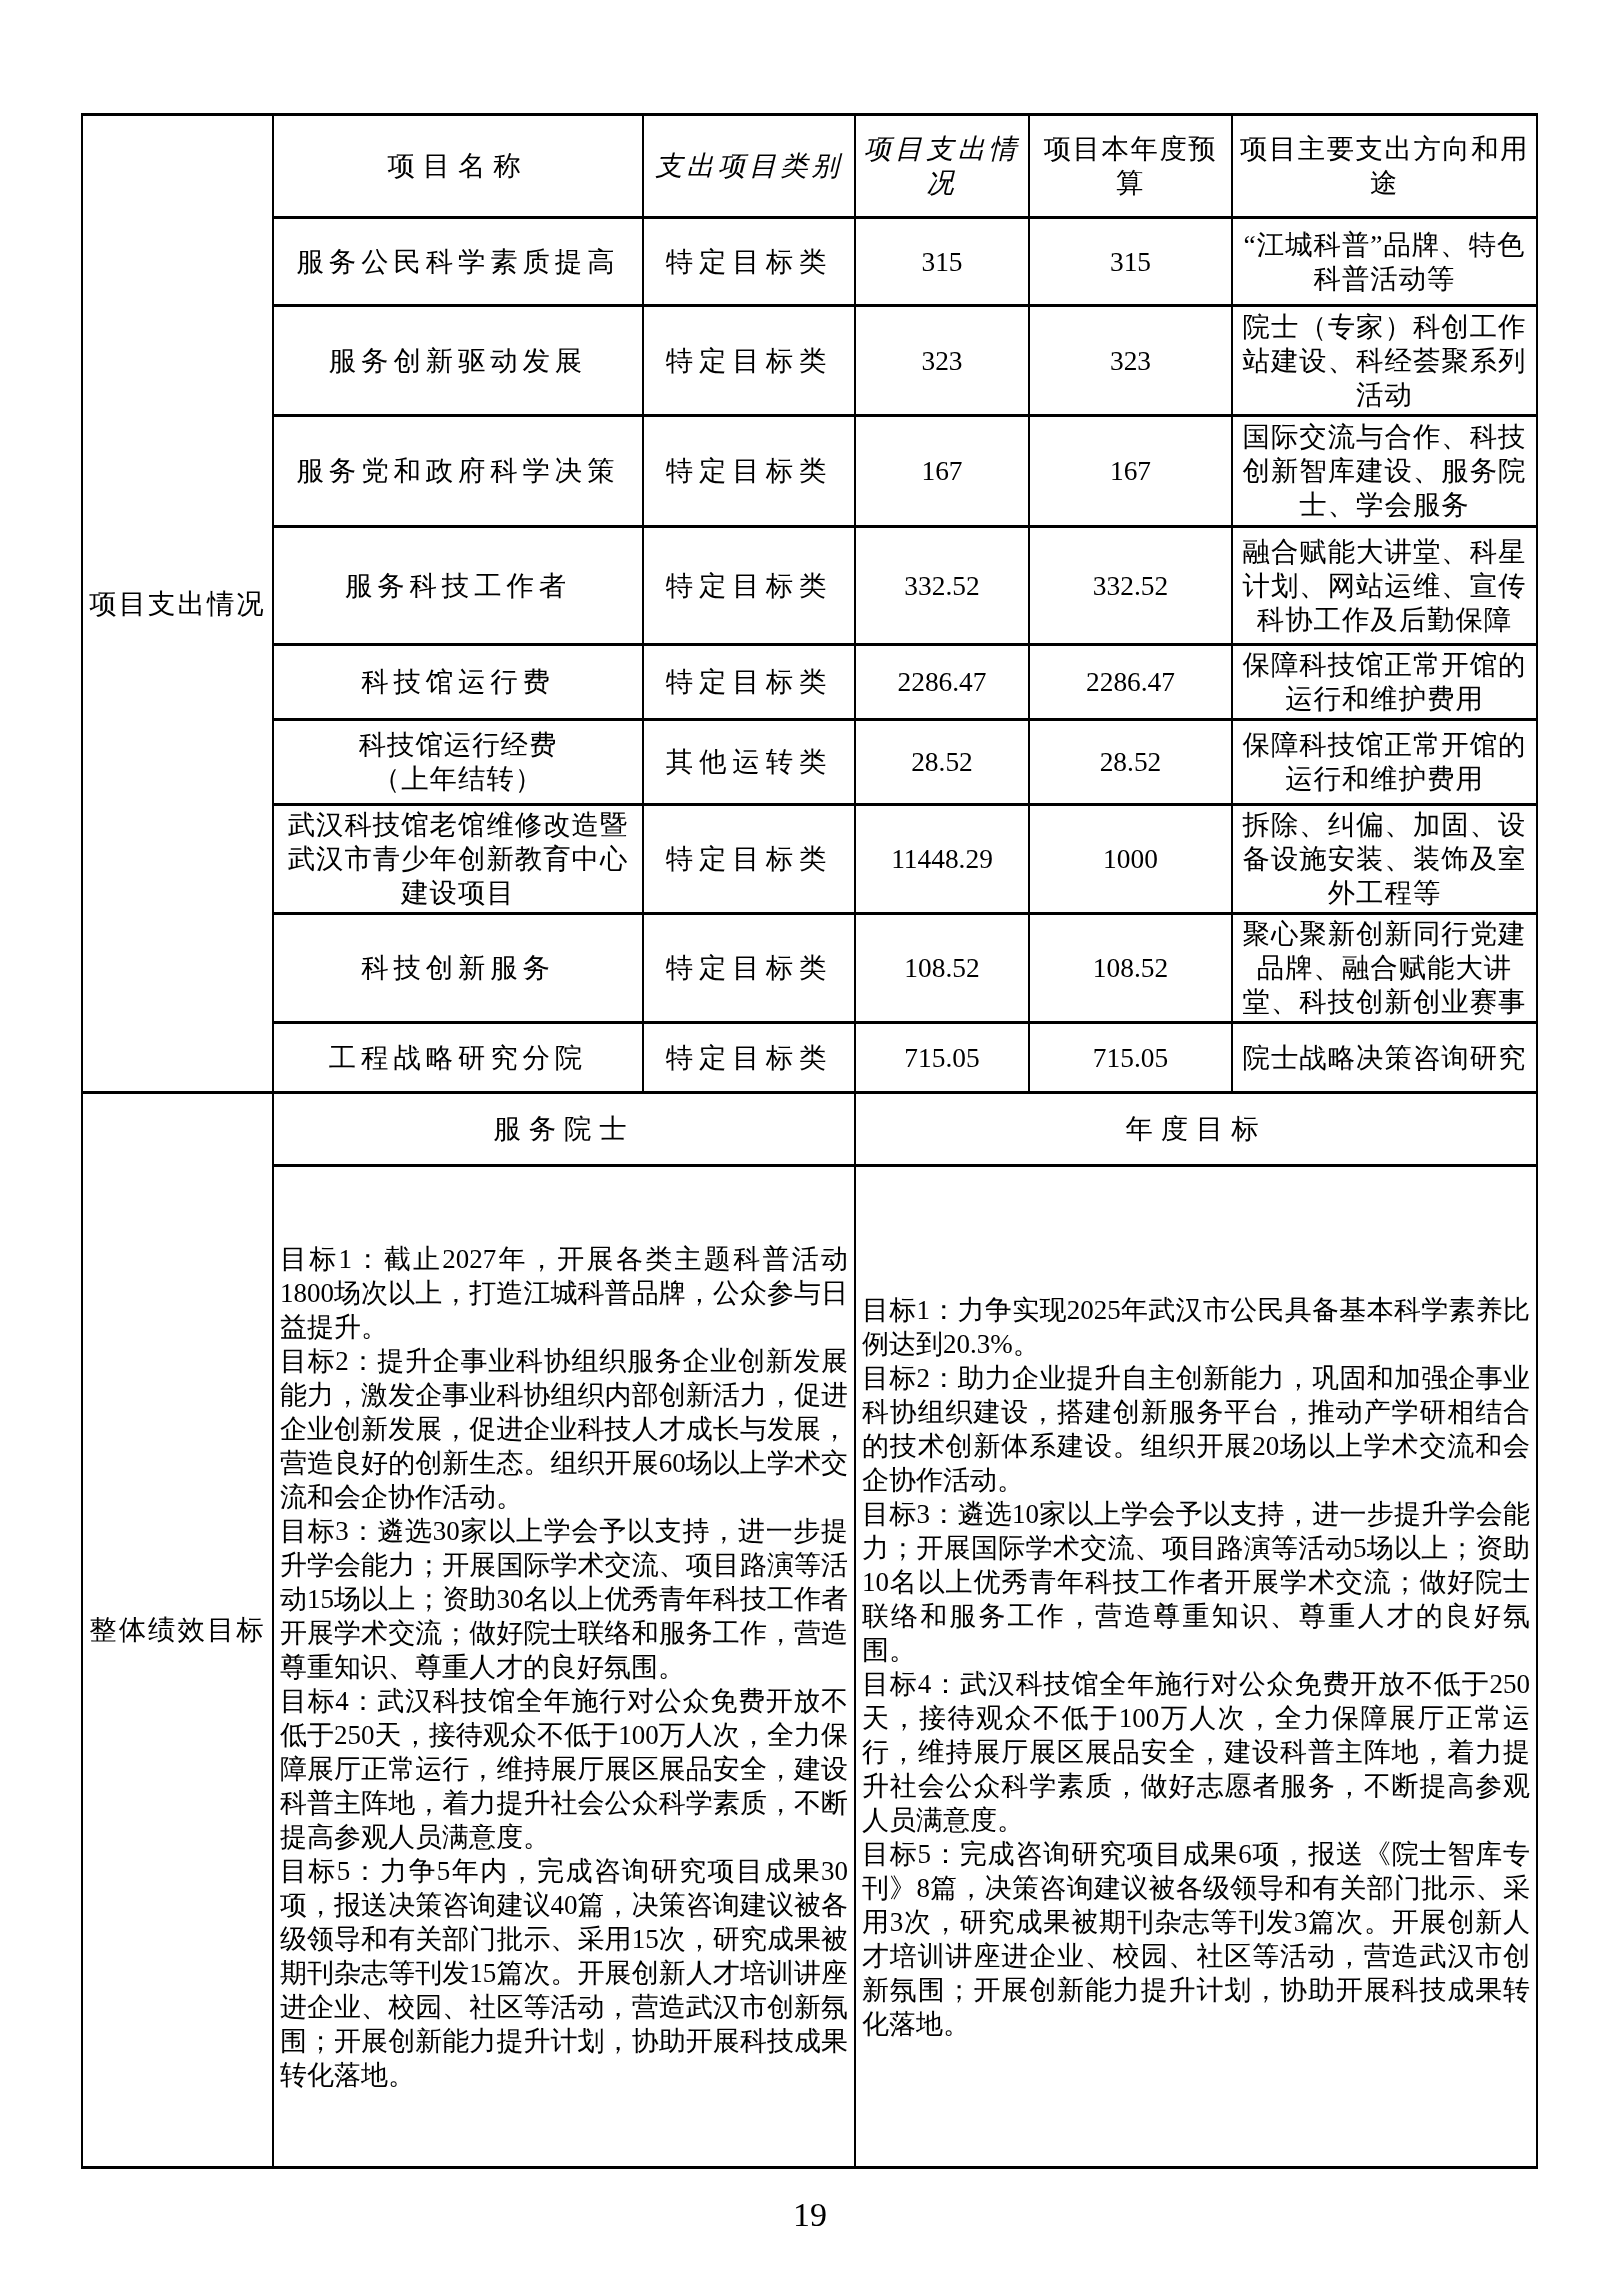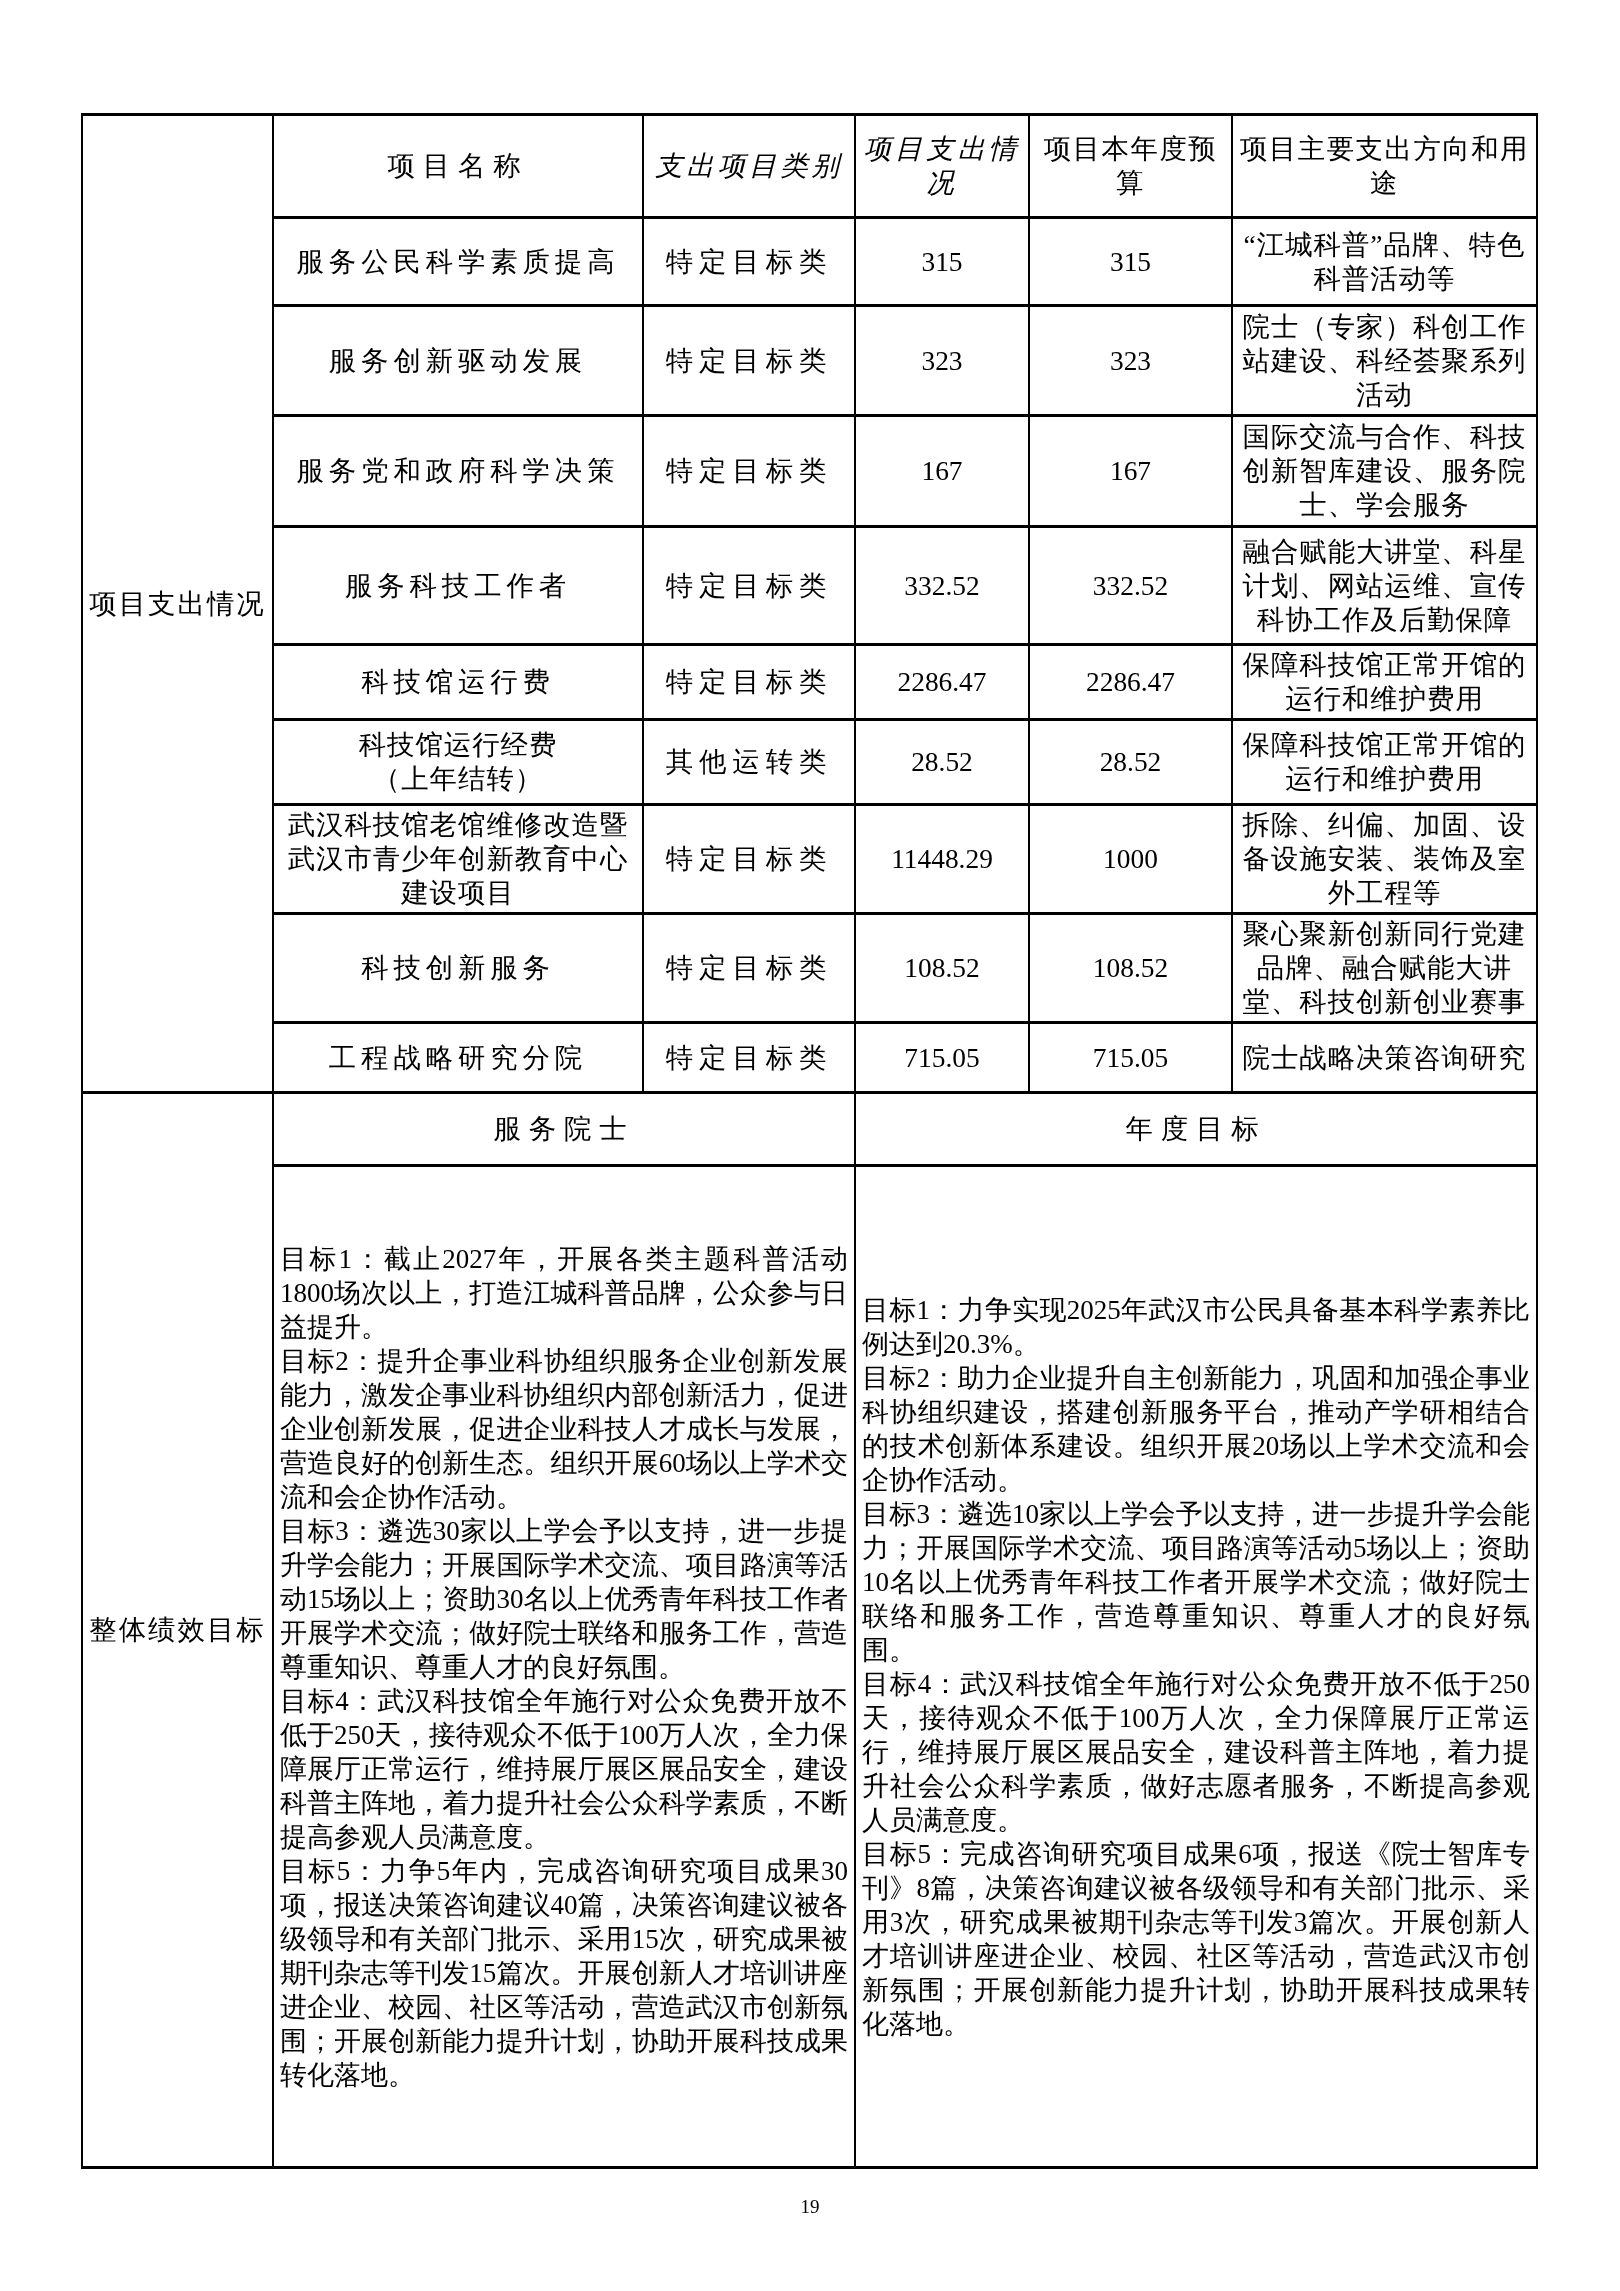--- a/index.html
+++ b/index.html
@@ -48,21 +48,21 @@
     font-size: 27px;
     line-height: 34px;
     letter-spacing: 0;
   }
   .page-number {
     position: absolute;
     top: 2196px;
     left: 0;
     width: 100%;
     text-align: center;
-    font-size: 19px;
+    font-size: 34px;
   }
 </style>
 </head>
 <body>
 
 <div class="page">
   <table class="doc-table">
     <colgroup>
       <col style="width:191px">
       <col style="width:370px">

